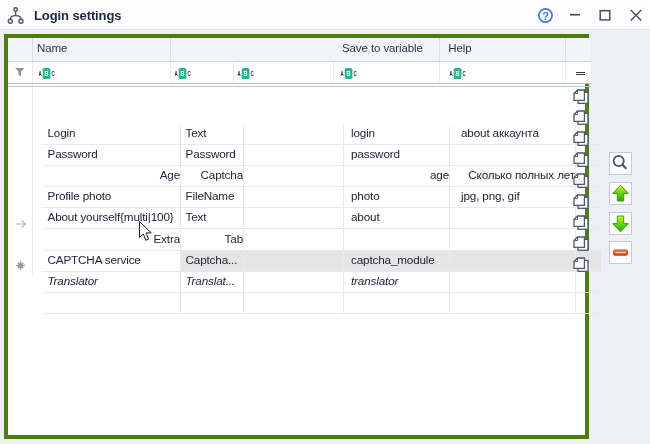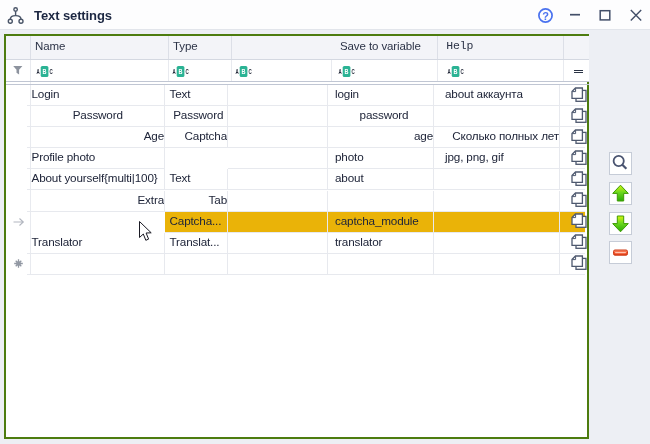--- a/index.html
+++ b/index.html
@@ -1,72 +1,71 @@
 <!DOCTYPE html>
 <html><head>
 <meta charset="utf-8">
 <style>
   * { margin:0; padding:0; box-sizing:border-box; }
   html,body { width:650px; height:444px; }
   body { font-family:"Liberation Sans", sans-serif; background:#edeff4; position:relative; overflow:hidden; }
   .titlebar { position:absolute; left:0; top:0; width:650px; height:30px; background:#fdfdfe; border-bottom:1px solid #e2e5eb; }
   .title { position:absolute; left:34px; top:8px; font-size:13px; font-weight:bold; color:#1c2742; letter-spacing:-0.1px; }
-  .grid { position:absolute; left:4px; top:34px; width:585px; height:405px; background:#ffffff; border:2px solid #4d7c0f; }
+  .grid { position:absolute; left:4px; top:34px; width:585px; height:405px; background:#ffffff; border:4px solid #4d7c0f; }
   .hdr { position:absolute; left:0; top:0; width:583px; height:24px; background:#f3f4f8; border-bottom:1px solid #d4d8e1; }
   .hc { position:absolute; top:0; height:23px; border-right:1px solid #dcdfe7; font-size:11.5px; color:#2c3347; line-height:20px; padding-left:5px; letter-spacing:-0.1px; }
   .frow { position:absolute; left:0; top:24px; width:583px; height:22px; background:#fff; border-bottom:1.2px solid #c0c6d3; }
   .fc { position:absolute; top:0; height:21px; border-right:1px solid #e8eaef; }
   .subline { position:absolute; left:0px; top:48.2px; width:583px; height:1.2px; background:#c0c6d3; }
   .gutter { position:absolute; left:0; top:24px; width:25px; height:214px; background:#ffffff; border-right:1px solid #e8eaef; }
-  .row { position:absolute; left:21px; width:558px; height:21.1px; }
+  .row { position:absolute; left:35px; width:558px; height:21.1px;margin-top:37px; }
   .cell { position:absolute; top:0; height:21.1px; border-right:1px solid #e7e9ee; border-bottom:1px solid #e7e9ee; font-size:11.7px; color:#20263a; line-height:17px; white-space:nowrap; overflow:hidden; letter-spacing:-0.15px; }
-  .cell.sel { background:#eab308; }
+  .cell.sel { background:#e5e5e5; }
   .c0 { left:0; width:138px; padding-left:4.5px; }
   .c1 { left:138px; width:63px; padding-left:4.5px; }
   .c2 { left:201px; width:100px; }
   .c3 { left:301px; width:106px; padding-left:7px; }
   .c4 { left:407px; width:126px; padding-left:11px; }
   .c5 { left:533px; width:25px; border-right:none; }
   .btn { position:absolute; width:23px; height:23px; background:#fff; border:1px solid #c6ccd7; }
 </style>
 </head>
 <body>
   <div class="titlebar">
     <svg width="28" height="28" viewBox="0 0 28 28" style="position:absolute;left:0;top:0;">
       <g fill="none" stroke="#4a5568" stroke-width="1.4">
         <circle cx="15.6" cy="9.5" r="1.75"></circle>
         <circle cx="10.3" cy="21.3" r="2.0"></circle>
         <circle cx="21.0" cy="21.3" r="2.0"></circle>
         <path d="M10.3,19.2 Q10.3,15.6 15.6,15.6 Q21.0,15.6 21.0,19.2"></path>
         <path d="M15.6,11.3 L15.6,15.6"></path>
       </g>
     </svg>
-    <div class="title">Text settings</div>
+    <div class="title">Login settings</div>
     <svg width="16" height="16" viewBox="0 0 16 16" style="position:absolute;left:537.5px;top:8px;">
       <circle cx="7.5" cy="7.5" r="6.6" fill="none" stroke="#4a72ef" stroke-width="1.7"></circle>
       <text x="7.5" y="11.6" font-size="11" font-weight="bold" fill="#4a72ef" text-anchor="middle" font-family="Liberation Sans">?</text>
     </svg>
     <svg width="14" height="14" viewBox="0 0 14 14" style="position:absolute;left:568px;top:7px;">
       <path d="M2,7.7 H12" stroke="#434f69" stroke-width="1.7" fill="none"></path>
     </svg>
     <svg width="14" height="14" viewBox="0 0 14 14" style="position:absolute;left:598px;top:8px;">
       <rect x="2.2" y="2.7" width="9.6" height="9.2" fill="none" stroke="#434f69" stroke-width="1.5"></rect>
     </svg>
     <svg width="14" height="14" viewBox="0 0 14 14" style="position:absolute;left:629px;top:8px;">
       <path d="M1.8,2 L12.2,12.4 M12.2,2 L1.8,12.4" stroke="#434f69" stroke-width="1.4" fill="none"></path>
     </svg>
   </div>
 
   <div class="grid">
     <div class="hdr">
       <div class="hc" style="left:0;width:25px;"></div>
       <div class="hc" style="left:25px;width:138px;padding-left:4px;">Name</div>
-      <div class="hc" style="left:163px;width:63px;padding-left:4px;">Type</div>
       <div class="hc" style="left:326px;width:106px;padding-left:8px;">Save to variable</div>
-      <div class="hc" style="left:432px;width:126px;padding-left:8.2px;font-family:Liberation Mono, monospace;">Help</div>
+      <div class="hc" style="left:432px;width:126px;padding-left:8.2px;">Help</div>
       <div class="hc" style="left:558px;width:25px;border-right:none;"></div>
     </div>
 
     <div class="gutter"></div>
     <div class="frow">
       <div class="fc" style="left:0;width:25px;">
         <svg width="10" height="9" viewBox="0 0 10 9" style="position:absolute;left:7.3px;top:6.2px;">
           <path d="M0.2,0 H9.4 L6.1,3.8 V8.6 L3.5,6.7 V3.8 Z" fill="#8d939e"></path>
         </svg>
       </div>
@@ -118,38 +117,39 @@
     <div class="subline"></div>
 
     <div class="row" style="top:49.0px;">
       <div class="cell c0">Login</div>
       <div class="cell c1">Text</div>
       <div class="cell c2"></div>
       <div class="cell c3">login</div>
       <div class="cell c4">about аккаунта</div>
       <div class="cell c5"></div>
     </div>
-    <div class="row" style="top:70.1px;text-align:center;">
+    <div class="row" style="top:70.1px;">
       <div class="cell c0">Password</div>
       <div class="cell c1">Password</div>
       <div class="cell c2"></div>
       <div class="cell c3">password</div>
       <div class="cell c4"></div>
       <div class="cell c5"></div>
     </div>
     <div class="row" style="top:91.2px;text-align:right;">
       <div class="cell c0">Age</div>
       <div class="cell c1">Captcha</div>
       <div class="cell c2"></div>
       <div class="cell c3">age</div>
       <div class="cell c4">Сколько полных лет</div>
       <div class="cell c5"></div>
     </div>
     <div class="row" style="top:112.3px;">
       <div class="cell c0">Profile photo</div>
+      <div class="cell c1">FileName</div>
       <div class="cell c2"></div>
       <div class="cell c3">photo</div>
       <div class="cell c4">jpg, png, gif</div>
       <div class="cell c5"></div>
     </div>
     <div class="row" style="top:133.4px;">
       <div class="cell c0">About yourself{multi|100}</div>
       <div class="cell c1">Text</div>
       <div class="cell c2"></div>
       <div class="cell c3">about</div>
@@ -158,27 +158,28 @@
     </div>
     <div class="row" style="top:154.5px;text-align:right;">
       <div class="cell c0">Extra</div>
       <div class="cell c1">Tab</div>
       <div class="cell c2"></div>
       <div class="cell c3"></div>
       <div class="cell c4"></div>
       <div class="cell c5"></div>
     </div>
     <div class="row" style="top:175.6px;">
+      <div class="cell c0">CAPTCHA service</div>
       <div class="cell c1 sel">Captcha...</div>
       <div class="cell c2 sel"></div>
       <div class="cell c3 sel">captcha_module</div>
       <div class="cell c4 sel"></div>
       <div class="cell c5 sel"></div>
     </div>
-    <div class="row" style="top:196.7px;">
+    <div class="row" style="top:196.7px;font-style:italic;">
       <div class="cell c0">Translator</div>
       <div class="cell c1">Translat...</div>
       <div class="cell c2"></div>
       <div class="cell c3">translator</div>
       <div class="cell c4"></div>
       <div class="cell c5"></div>
     </div>
     <div class="row" style="top:217.8px;">
       <div class="cell c0"></div>
       <div class="cell c1"></div>

